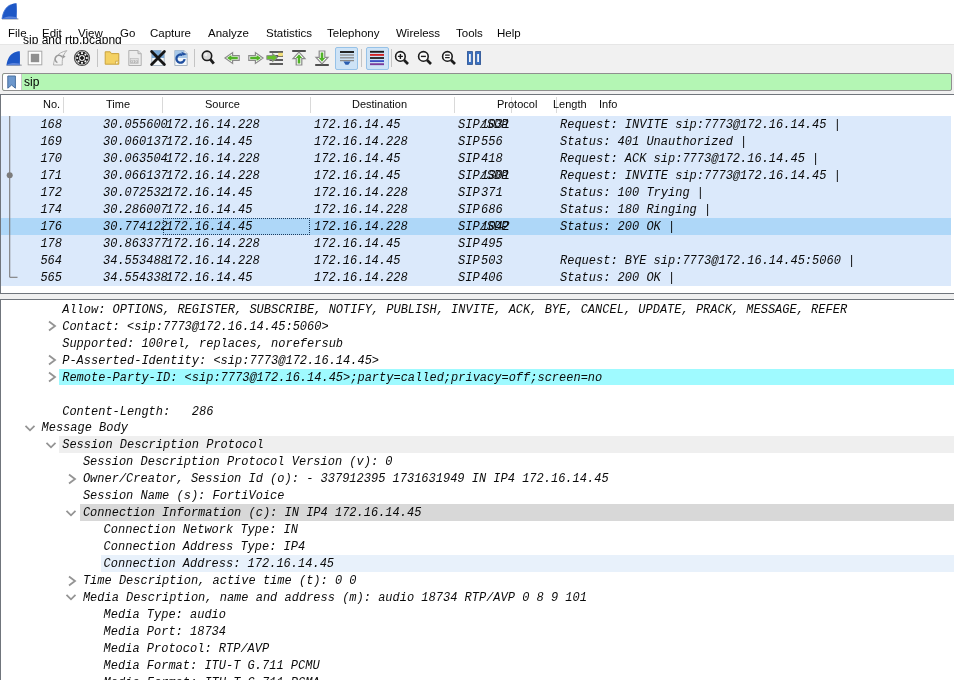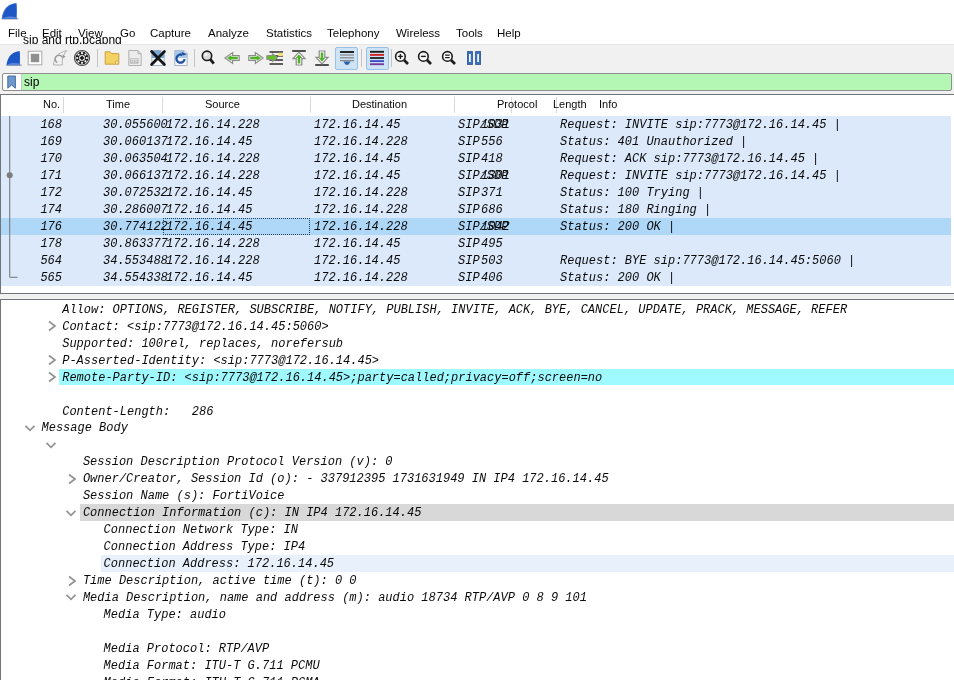--- a/index.html
+++ b/index.html
@@ -338,20 +338,24 @@
     <div class="dl mono" style="top:68.6px">
         <div class="band" style="left:58px;width:895px;background:#9ffaff"></div>
         <span style="left:61.2px">Remote-Party-ID: &lt;sip:7773@172.16.14.45&gt;;party=called;privacy=off;screen=no</span>
       </div>
     <div class="dl mono" style="top:102.5px">
         <span style="left:61.2px">Content-Length:   286</span>
       </div>
     <div class="dl mono" style="top:119.45px">
         <span style="left:40.5px">Message Body</span>
       </div>
+    <div class="dl mono" style="top:136.4px">
+        <div class="band" style="left:58px;width:895px;background:#efefef"></div>
+        <span style="left:61.2px">Session Description Protocol</span>
+      </div>
     <div class="dl mono" style="top:153.35px">
         <span style="left:81.9px">Session Description Protocol Version (v): 0</span>
       </div>
     <div class="dl mono" style="top:170.3px">
         <span style="left:81.9px">Owner/Creator, Session Id (o): - 337912395 1731631949 IN IP4 172.16.14.45</span>
       </div>
     <div class="dl mono" style="top:187.25px">
         <span style="left:81.9px">Session Name (s): FortiVoice</span>
       </div>
     <div class="dl mono" style="top:204.2px">
@@ -370,20 +374,23 @@
       </div>
     <div class="dl mono" style="top:272px">
         <span style="left:81.9px">Time Description, active time (t): 0 0</span>
       </div>
     <div class="dl mono" style="top:288.95px">
         <span style="left:81.9px">Media Description, name and address (m): audio 18734 RTP/AVP 0 8 9 101</span>
       </div>
     <div class="dl mono" style="top:305.9px">
         <span style="left:102.6px">Media Type: audio</span>
       </div>
+    <div class="dl mono" style="top:322.85px">
+        <span style="left:102.6px">Media Port: 18734</span>
+      </div>
     <div class="dl mono" style="top:339.8px">
         <span style="left:102.6px">Media Protocol: RTP/AVP</span>
       </div>
     <div class="dl mono" style="top:356.75px">
         <span style="left:102.6px">Media Format: ITU-T G.711 PCMU</span>
       </div>
     <div class="dl mono" style="top:373.7px">
         <span style="left:102.6px">Media Format: ITU-T G.711 PCMA</span>
       </div>
     <svg class="chev" style="left:45px;top:20.2px" width="12" height="12" viewBox="0 0 12 12">

